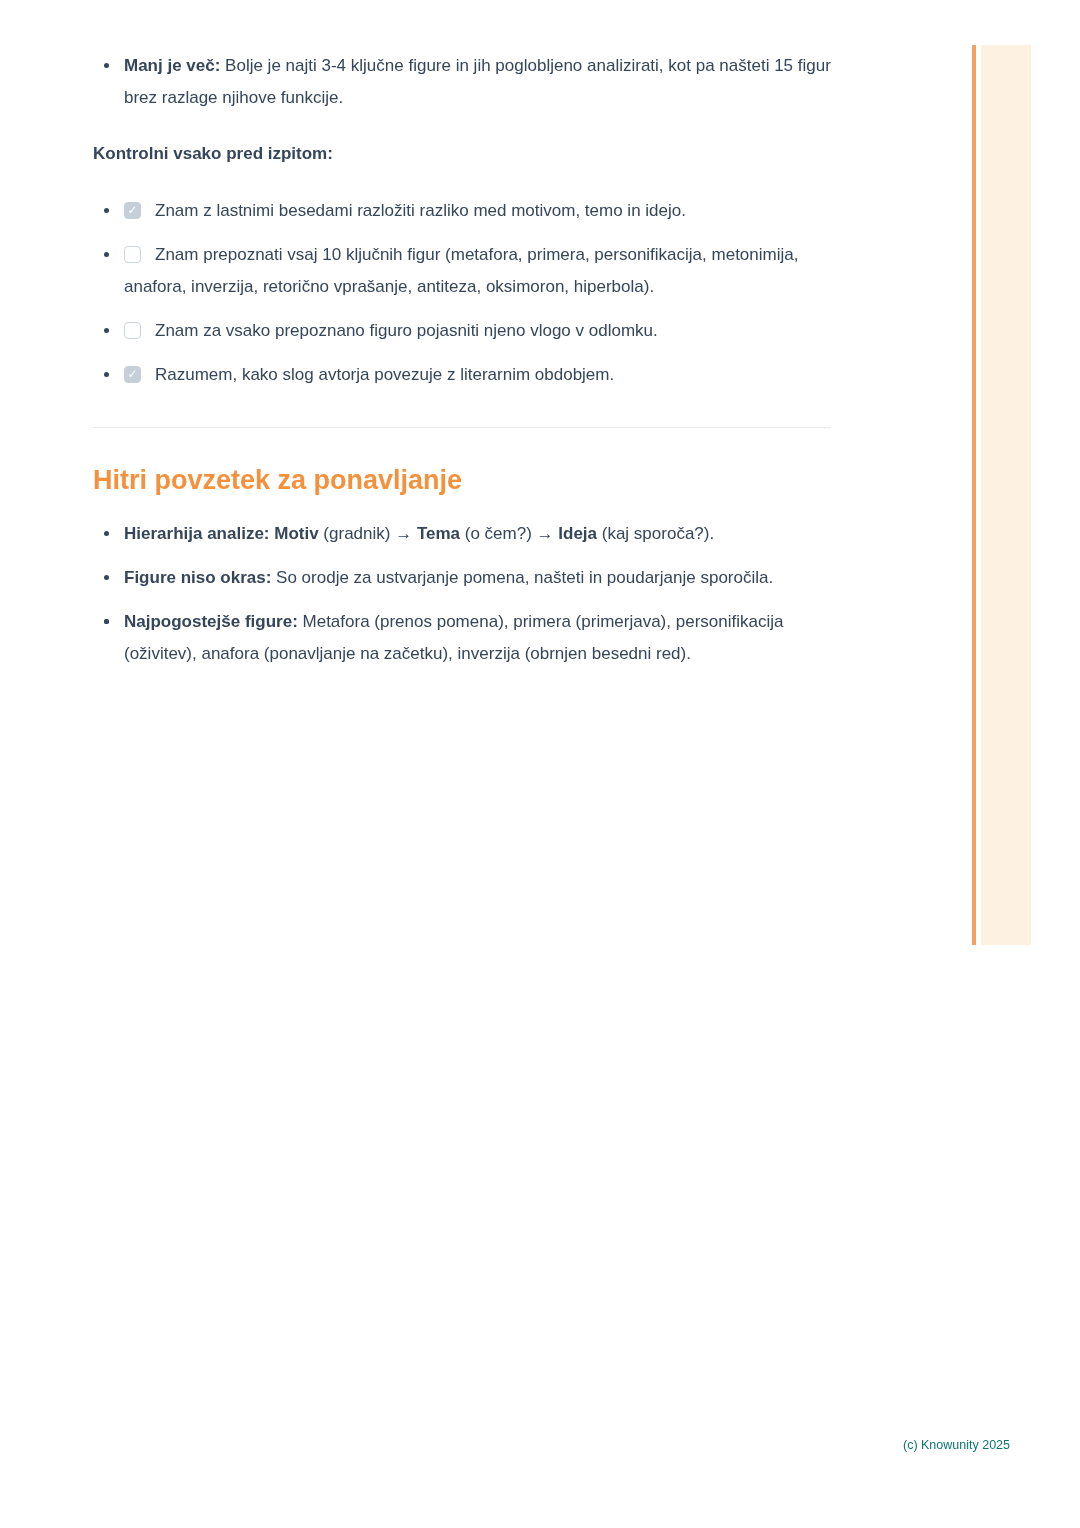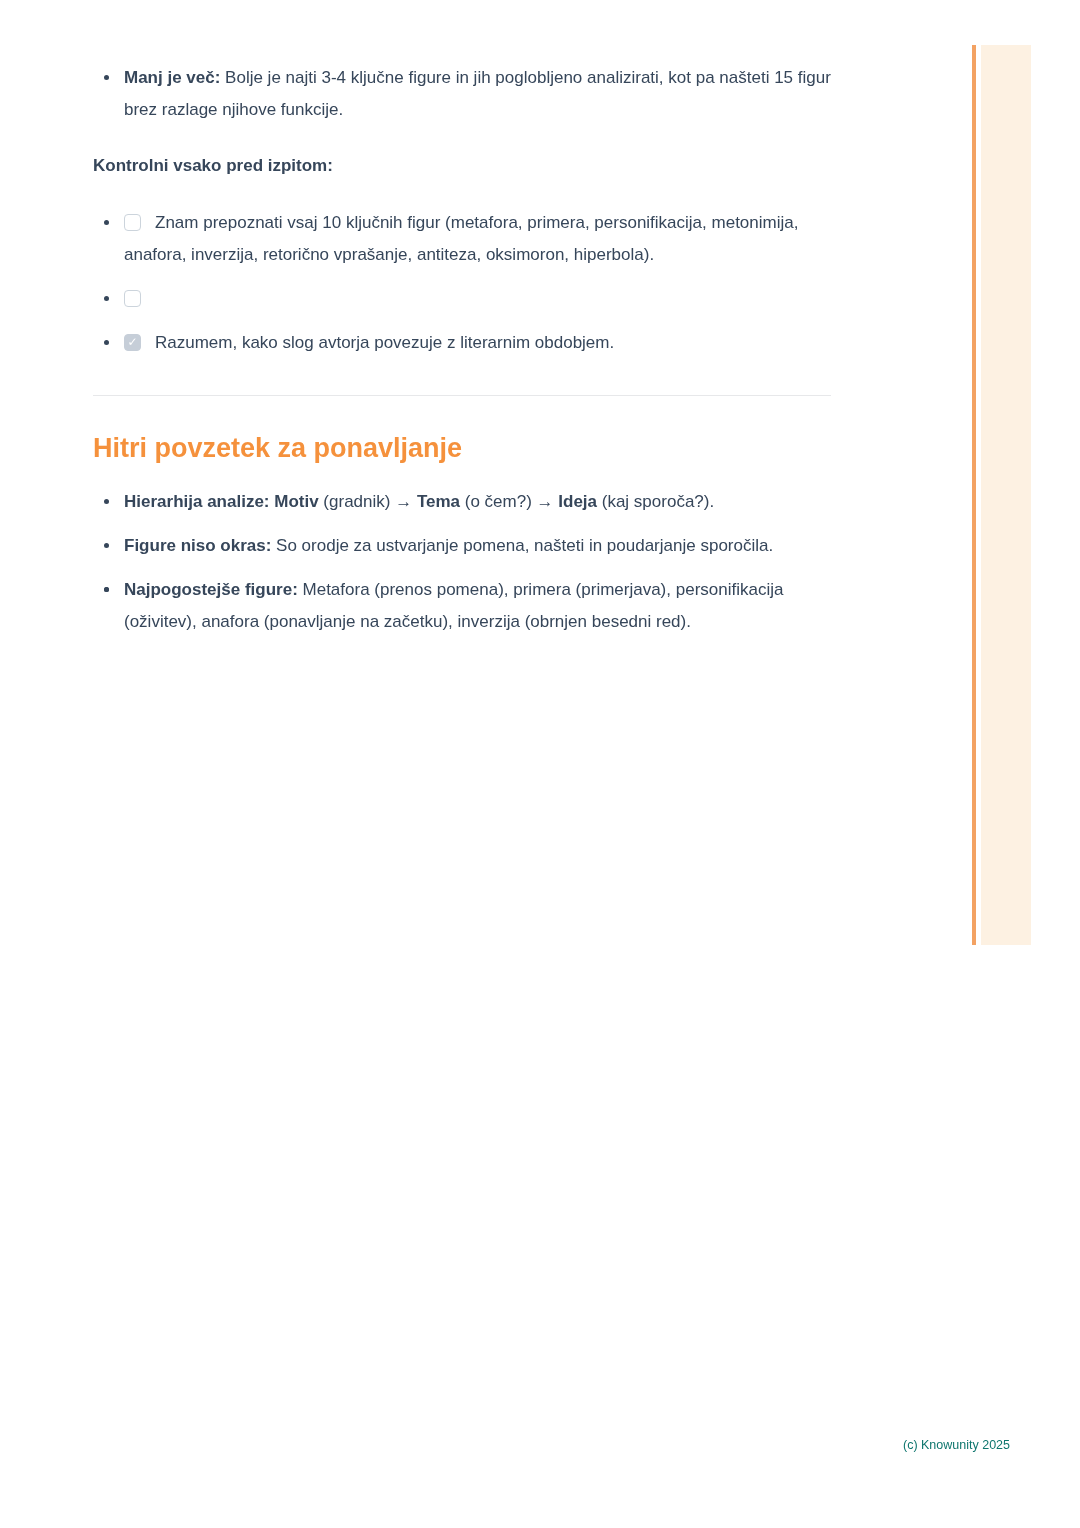--- a/index.html
+++ b/index.html
@@ -35,21 +35,21 @@
   .content {
     position: absolute;
     left: 93px;
     top: 50px;
     width: 738px;
     font-size: 17px;
     line-height: 32px;
   }
   ul.bullets {
     list-style: none;
-    margin: 12px 0 12px 0;
+    margin: 0 0 12px 0;
   }
   ul.bullets li {
     position: relative;
     padding-left: 31px;
     margin-bottom: 12px;
   }
   ul.bullets li .dot {
     position: absolute;
     left: 11px;
     top: 13px;
@@ -123,24 +123,27 @@
       <li>
         <span class="dot"></span>
         <span><span class="bold">Manj je več:</span><span> Bolje je najti 3-4 ključne figure in jih poglobljeno analizirati, kot pa našteti 15 figur brez razlage njihove funkcije.</span></span>
       </li>
     </ul>
 
     <p class="checklist-title">Kontrolni vsako pred izpitom:</p>
 
     <ul class="bullets">
       <li>
+        <span class="dot"></span><span class="checkbox" data-checked="true"></span><span>Znam z lastnimi besedami razložiti razliko med motivom, temo in idejo.</span>
+      </li>
+      <li>
         <span class="dot"></span><span class="checkbox" data-checked="false"></span><span>Znam prepoznati vsaj 10 ključnih figur (metafora, primera, personifikacija, metonimija, anafora, inverzija, retorično vprašanje, antiteza, oksimoron, hiperbola).</span>
       </li>
       <li>
-        <span class="dot"></span><span class="checkbox" data-checked="false"></span>
+        <span class="dot"></span><span class="checkbox" data-checked="false"></span><span>Znam za vsako prepoznano figuro pojasniti njeno vlogo v odlomku.</span>
       </li>
       <li>
         <span class="dot"></span><span class="checkbox" data-checked="true"></span><span>Razumem, kako slog avtorja povezuje z literarnim obdobjem.</span>
       </li>
     </ul>
 
     <hr class="divider">
 
     <h2 class="section-title">Hitri povzetek za ponavljanje</h2>
 

